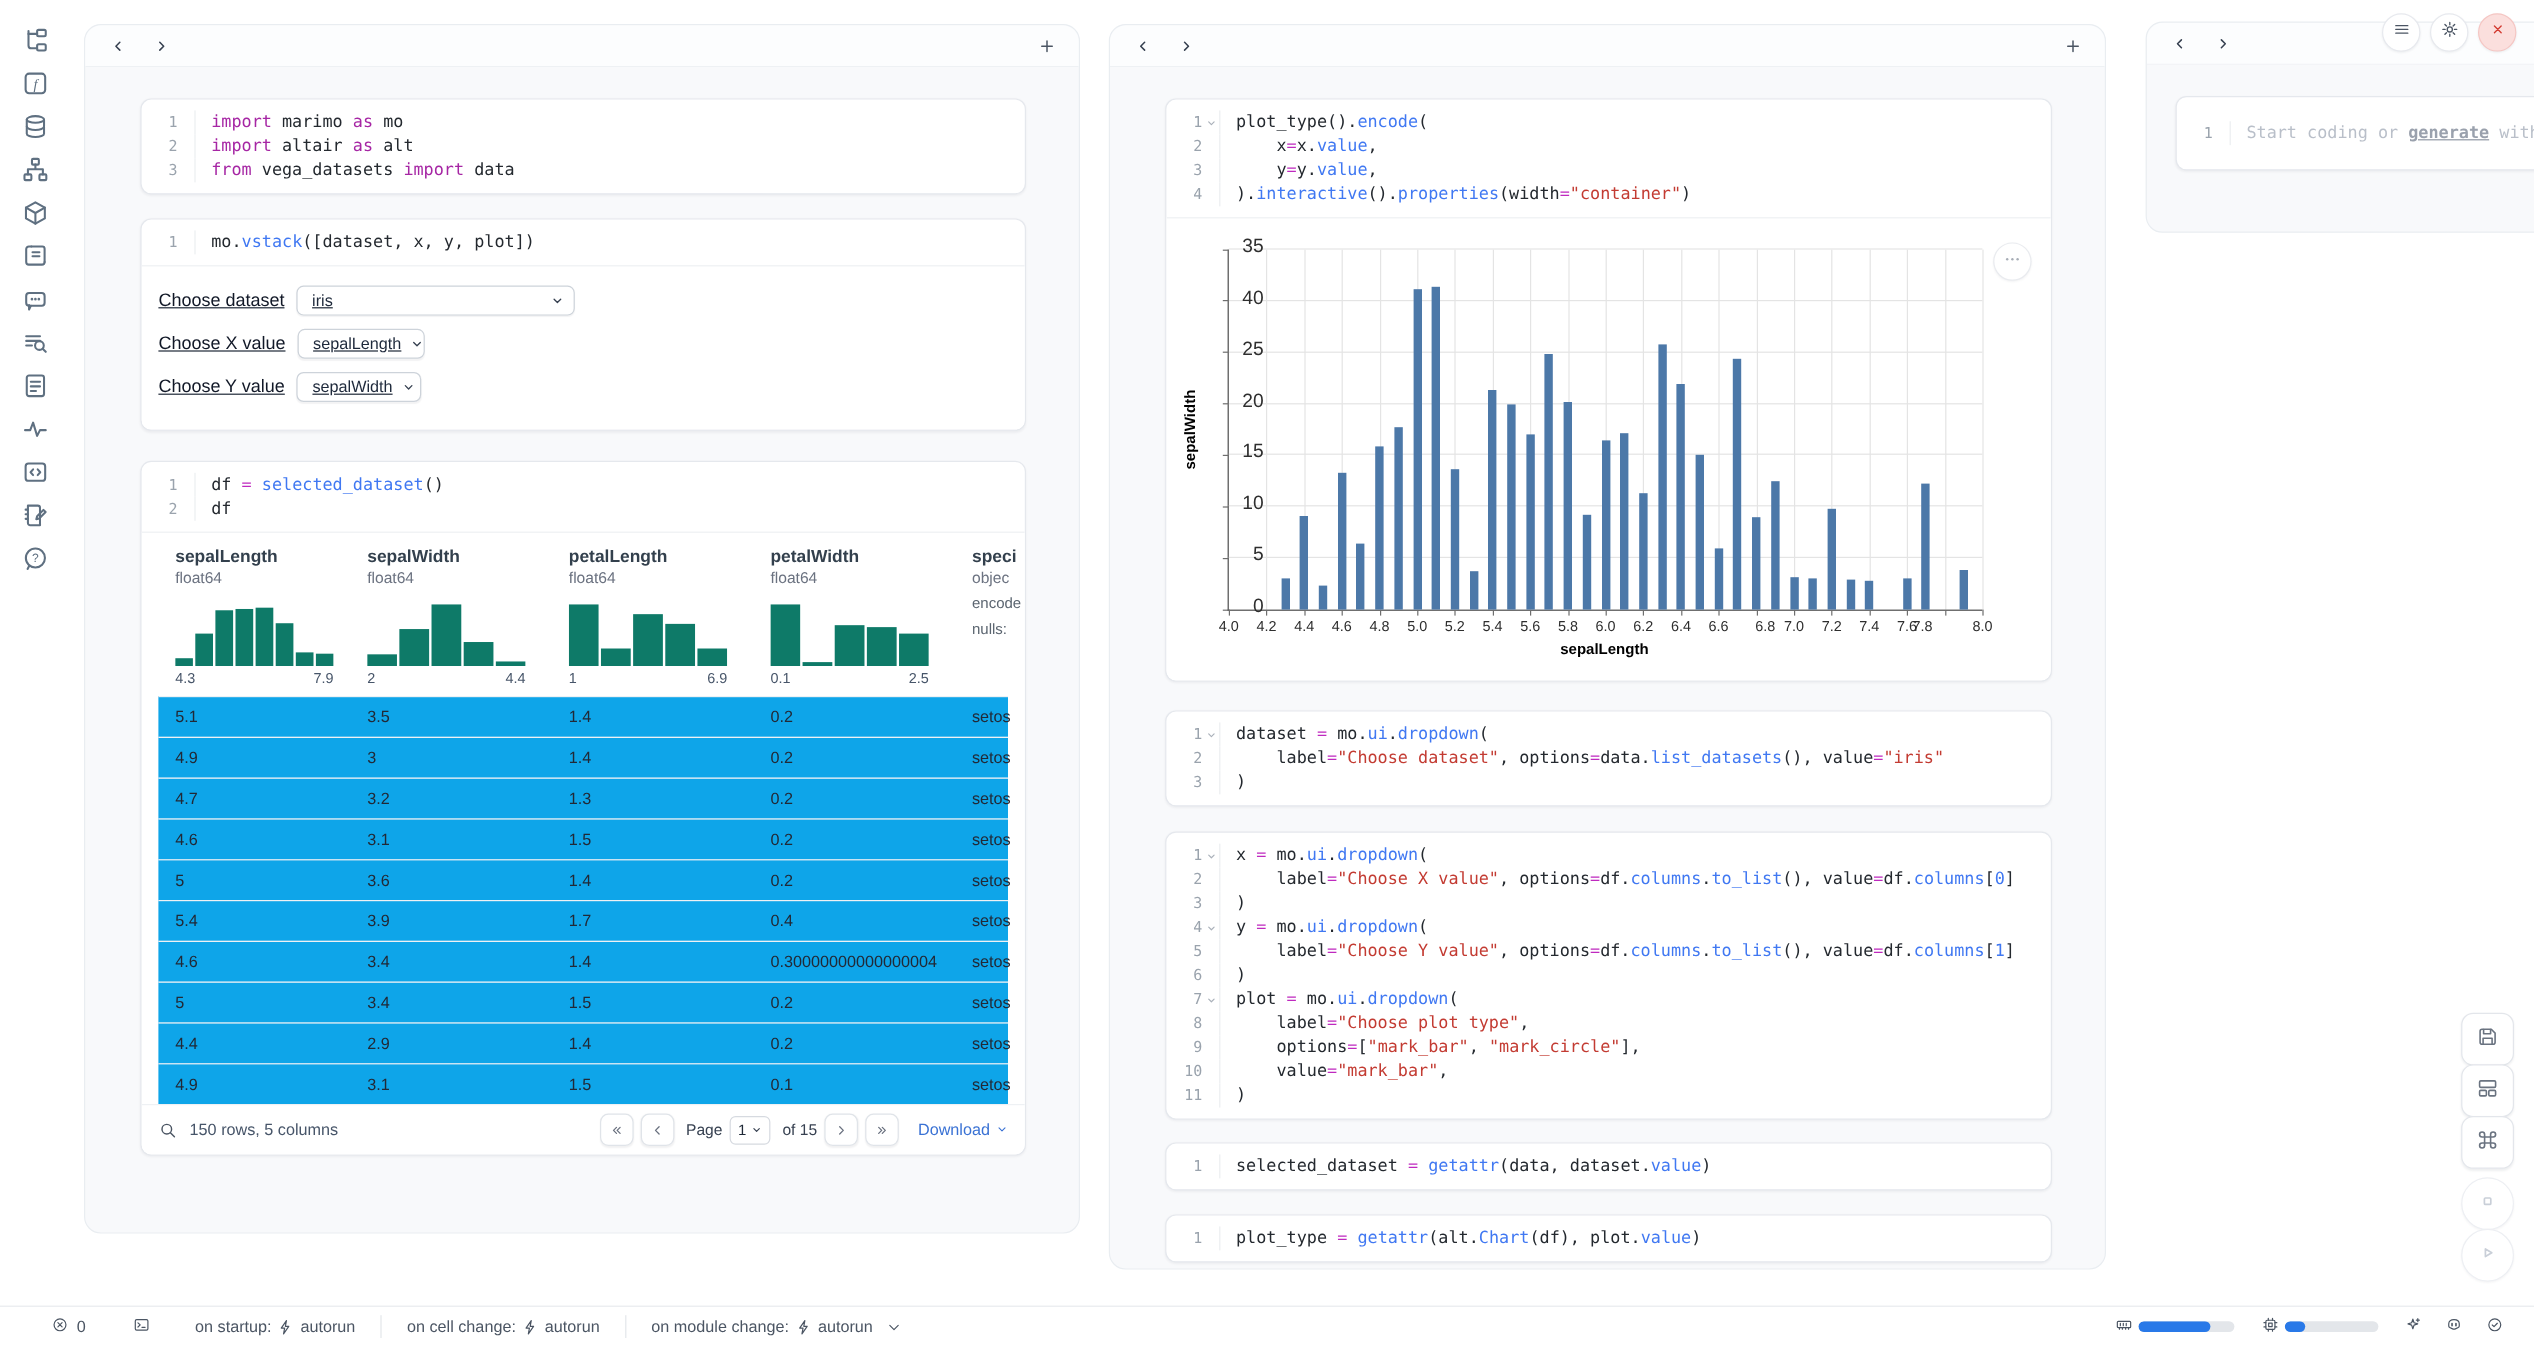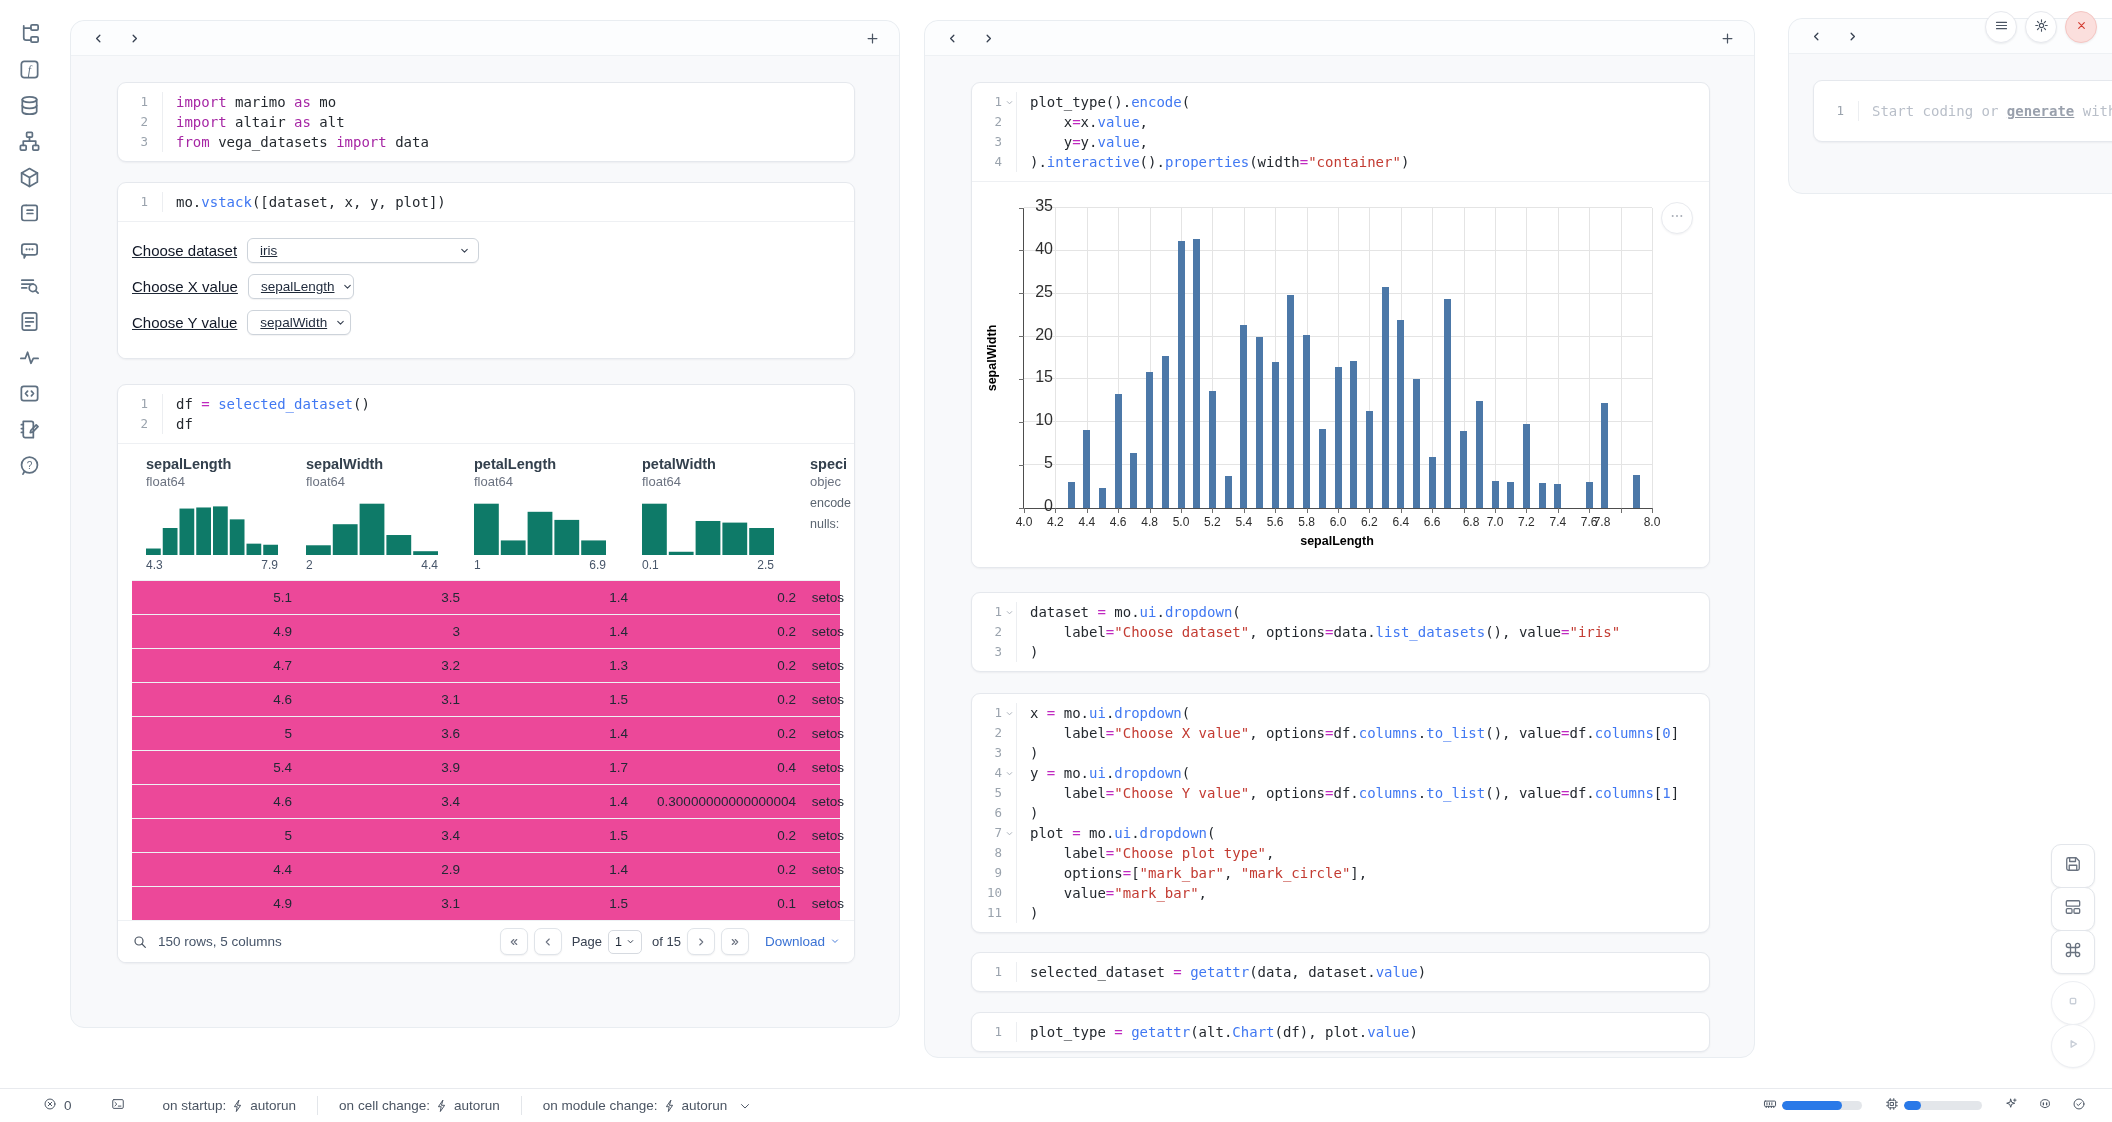--- a/index.html
+++ b/index.html
@@ -55,21 +55,21 @@
 
   
   #tbl{padding:0 14px;}
   #tbl-head{display:flex;padding-top:12px;padding-bottom:8px;}
   .th{box-sizing:border-box;padding-left:14px;flex:none;cursor:pointer;}
   .thn{font-size:14.5px;font-weight:bold;color:#33404d;}
   .tht{font-size:13px;color:#6b7280;margin-top:2px;}
   .hist{margin-top:12px;display:block;}
   .rng{display:flex;justify-content:space-between;width:132px;font-size:12px;color:#475569;margin-top:3px;}
   .meta{font-size:12.5px;color:#5b6570;margin-top:8px;line-height:13px;}
-  .tr{display:flex;border-top:1px solid #eef1f4;height:33px;align-items:center;background:#ec4899;text-align:right;}
+  .tr{display:flex;border-top:1px solid #eef1f4;height:33px;align-items:center;background:#0ea5e9;}
   .td{box-sizing:border-box;padding-left:14px;flex:none;font-size:13.5px;color:#222936;
       white-space:nowrap;overflow:hidden;}
   #tbl-foot{border-top:1px solid #eef1f4;height:41px;display:flex;align-items:center;padding:0 14px;}
   #tbl-foot .search{color:#4b5563;width:16px;height:16px;margin-right:10px;cursor:pointer;}
   .tsum{font-size:13.5px;color:#475569;}
   .pagebtn{width:26px;height:25px;border:1px solid #e0e4e9;border-radius:7px;background:#fff;
            box-shadow:0 1px 1.5px rgba(16,24,40,.06);display:flex;align-items:center;justify-content:center;
            color:#6b7280;cursor:pointer;margin-left:6px;}
   .pagebtn svg{width:12px;height:12px;stroke-width:2.2;}
   .pglbl{font-size:13px;color:#374151;margin-left:10px;}

